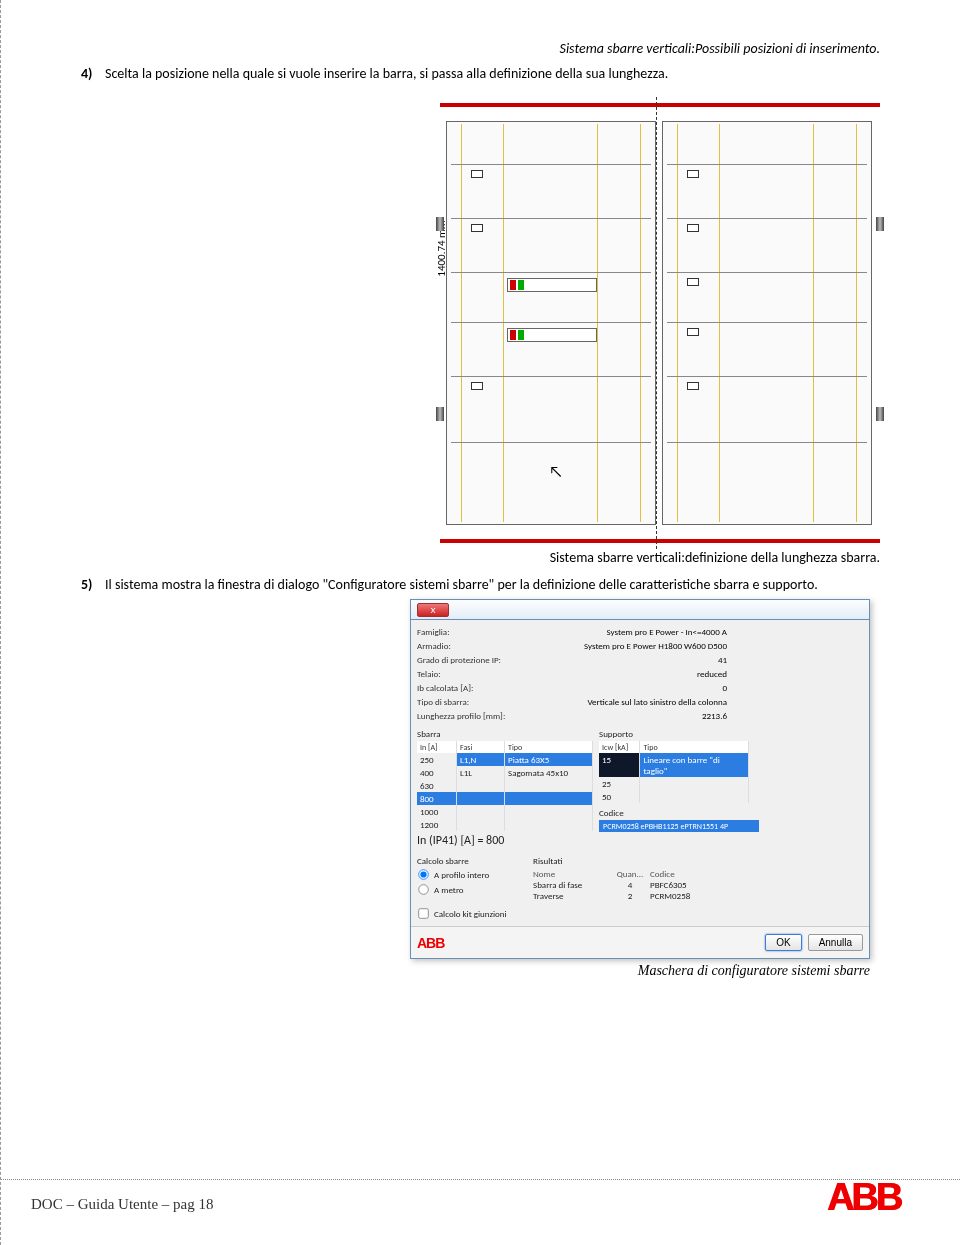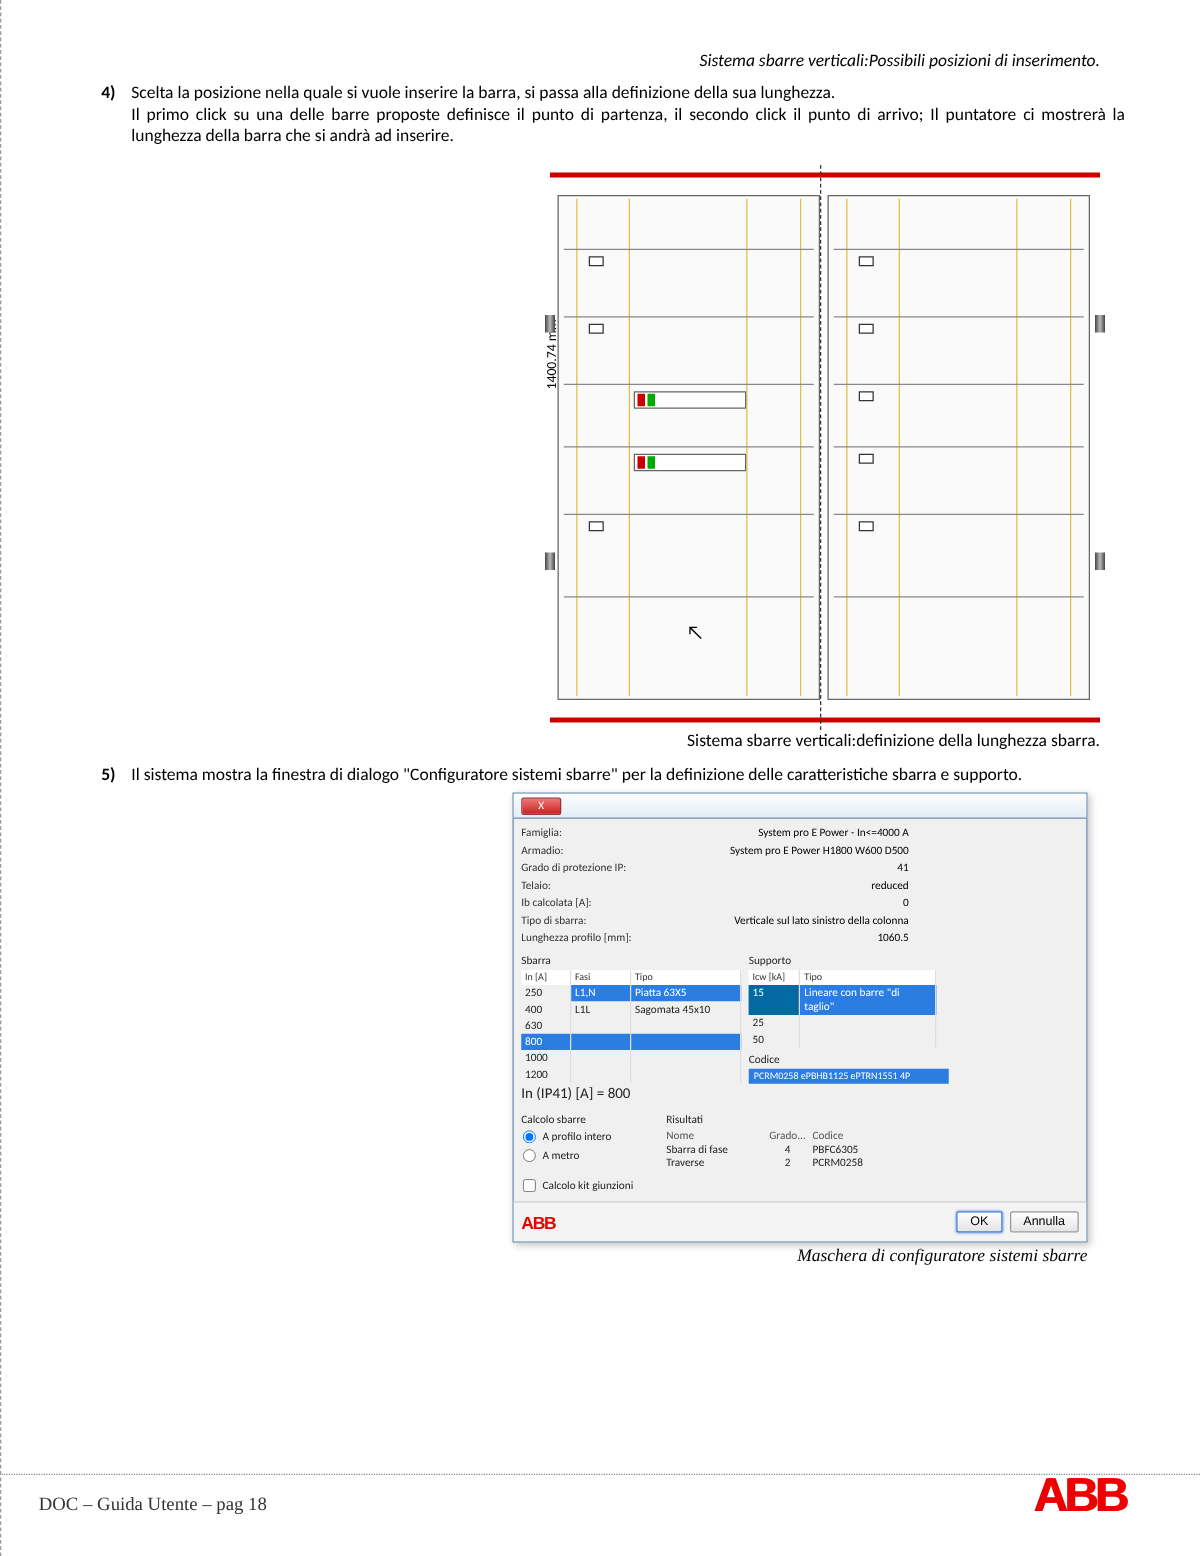--- a/index.html
+++ b/index.html
@@ -138,21 +138,20 @@
 </style>
 </head>
 <body>
 
 <div class="caption">Sistema sbarre verticali:Possibili posizioni di inserimento.</div>
 
 <div class="list-item">
   <div class="list-num">4)</div>
   <div class="list-text">
     <span>Scelta la posizione nella quale si vuole inserire la barra, si passa alla definizione della sua lunghezza.</span><br>
-    <span>Il primo click su una delle barre proposte definisce il punto di partenza, il secondo click il punto di arrivo; Il  puntatore ci mostrerà la lunghezza della barra che si andrà ad inserire.</span>
   </div>
 </div>
 
 <div class="drawing-wrap">
   <div class="drawing">
     <div class="vline-dash"></div>
     <div class="cabinet cab1">
       <div class="vbar" style="left:14px"></div>
       <div class="vbar" style="left:56px"></div>
       <div class="vbar" style="left:150px"></div>
@@ -229,21 +228,21 @@
       <div class="kv">
           <div class="k">Ib calcolata [A]:</div>
           <div class="v">0</div>
         </div>
       <div class="kv">
           <div class="k">Tipo di sbarra:</div>
           <div class="v">Verticale sul lato sinistro della colonna</div>
         </div>
       <div class="kv">
           <div class="k">Lunghezza profilo [mm]:</div>
-          <div class="v">1060.5</div>
+          <div class="v">2213.6</div>
         </div>
 
       <div style="display:flex; gap:6px; margin-top:3px">
 
         <div style="flex:1">
           <div class="section-h">Sbarra</div>
           <div style="display:flex">
           <div class="table" style="flex:1">
             <div class="row hdr">
               <div class="col1">In [A]</div>
@@ -286,21 +285,21 @@
         </div>
 
         <div style="width:150px">
           <div class="section-h">Supporto</div>
           <div class="table supporto">
             <div class="row hdr">
                 <div class="col1">Icw [kA]</div>
                 <div class="col2">Tipo</div>
               </div>
             <div class="row sel">
-                <div class="col1" style="background:#0369a1;color:#fff">15</div>
+                <div class="col1" style="background:#0f172a;color:#fff">15</div>
                 <div class="col2" style="background:#2b7de1;color:#fff">Lineare con barre "di taglio"</div>
               </div>
             <div class="row">
                 <div class="col1">25</div>
                 <div class="col2"></div>
               </div>
             <div class="row">
                 <div class="col1">50</div>
                 <div class="col2"></div>
               </div>
@@ -319,21 +318,21 @@
             </label>
           <label class="radio">
               <input type="radio" style="">
               <span>A metro</span>
             </label>
         </div>
         <div class="risultati" style="flex:1">
           <div class="section-h">Risultati</div>
           <div class="row" style="color:#555">
             <div>Nome</div>
-            <div class="c2">Grado...</div>
+            <div class="c2">Quan...</div>
             <div>Codice</div>
           </div>
           <div class="row">
               <div>Sbarra di fase</div>
               <div class="c2">4</div>
               <div>PBFC6305</div>
             </div>
           <div class="row">
               <div>Traverse</div>
               <div class="c2">2</div>

